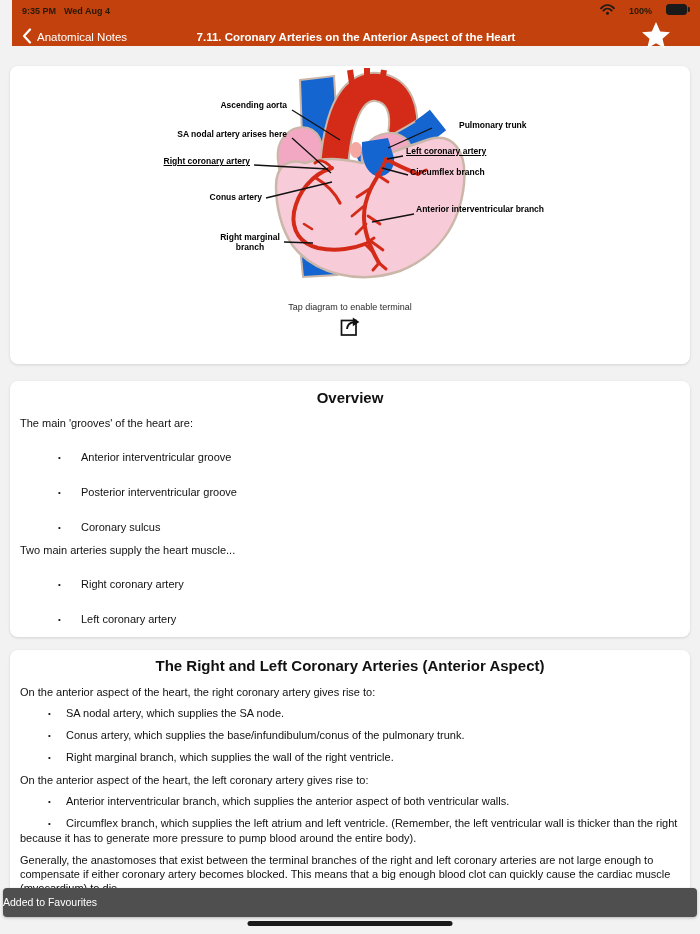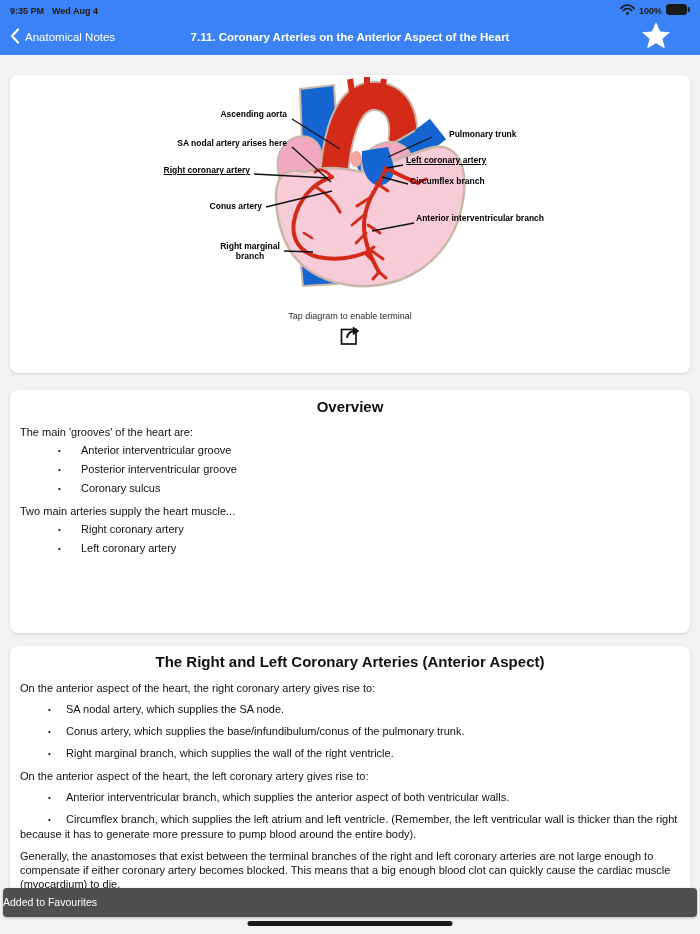--- a/index.html
+++ b/index.html
@@ -5,40 +5,40 @@
   * { margin:0; padding:0; box-sizing:border-box; }
   html,body { width:700px; height:934px; }
   body {
     font-family:"Liberation Sans", sans-serif;
     background:#F2F2F3;
     color:#111;
     position:relative;
     overflow:hidden;
   }
   
-  .header { background:#3b82f6; height:55px; position:relative; }
+  .header { background:#c2410c; height:46px; position:relative;margin-left:12px; }
   .status-row { height:18px; display:flex; justify-content:space-between; align-items:center; padding:3px 10px 0 10px; }
   .status-left { font-size:9px; font-weight:bold; color:#261a08; display:flex; gap:8px; }
-  .status-right { display:flex; align-items:center; gap:4px; font-size:9px; font-weight:bold; color:#261a08; }
+  .status-right { display:flex; align-items:center; gap:14px; font-size:9px; font-weight:bold; color:#261a08; }
   .nav-row { height:37px; position:relative; display:flex; align-items:center; }
   .back-btn { display:flex; align-items:center; gap:5px; color:#fff; font-size:11.5px; margin-left:10px; cursor:pointer; z-index:2; }
   .nav-title { position:absolute; left:0; right:0; text-align:center; color:#fff; font-size:11.5px; font-weight:600; }
   .star-btn { position:absolute; right:28px; top:2px; cursor:pointer; }
   
   .card { background:#fff; border-radius:8px; margin:0 10px; box-shadow:0 1px 3px rgba(0,0,0,0.13); }
   .card1 { margin-top:7px; height:298px; }
   .card2 { margin-top:17px; min-height:243px; padding:8px 10px 10px 10px; }
   .card3 { margin-top:13px; min-height:253px; padding:7px 10px 14px 10px; }
   .card-title { font-size:15px; font-weight:bold; text-align:center; line-height:18px; }
   .para { font-size:11px; line-height:14px; margin-top:8px; }
   .line { font-size:11px; line-height:14px; }
   .lines-block { margin-top:9px; }
   .bullet-para { font-size:11px; line-height:14px; margin-top:7px; }
   .bullet-dot { display:inline-block; font-size:8px; vertical-align:1px; }
-  .card2 .bullet-para { margin-top:4px; }
+  .card2 .bullet-para { margin-top:20px; }
   .card2 .bullet-dot { margin-left:38px; width:23px; }
   .card3 .bullet-dot { margin-left:28px; width:18px; }
   
   .diagram { position:relative; width:680px; height:233px; margin-top:20px; cursor:pointer; }
   .diagram svg { position:absolute; left:0; top:0; }
   .lbl { position:absolute; font-size:8.5px; font-weight:bold; line-height:10px; color:#000; white-space:nowrap; }
   .lbl.u { text-decoration:underline; }
   .lbl.center { white-space:normal; text-align:center; }
   .caption { font-size:9px; color:#2b2b2b; text-align:center; margin-top:3px; }
   .share-wrap { display:flex; justify-content:center; margin-top:3px; }
@@ -148,21 +148,21 @@
         <line x1="393" y1="90" x2="377" y2="93"></line>
         <line x1="398" y1="109" x2="372" y2="102"></line>
         <line x1="404" y1="148" x2="362" y2="156"></line>
       </g>
     </svg>
     <div class="lbl" style="right:403px; top:34px;">Ascending aorta</div>
     <div class="lbl" style="right:403px; top:63px;">SA nodal artery arises here</div>
     <div class="lbl u" style="right:440px; top:90px;">Right coronary artery</div>
     <div class="lbl" style="right:428px; top:126px;">Conus artery</div>
     <div class="lbl center" style="left:203px; width:74px; top:166px;">Right marginal branch</div>
-    <div class="lbl" style="left:439px; top:54px;">Pulmonary trunk</div>
+    <div class="lbl" style="left:449px; top:54px;">Pulmonary trunk</div>
     <div class="lbl u" style="left:396px; top:80px;">Left coronary artery</div>
     <div class="lbl" style="left:400px; top:101px;">Circumflex branch</div>
     <div class="lbl" style="left:406px; top:138px;">Anterior interventricular branch</div>
   </div>
   <div class="caption">Tap diagram to enable terminal</div>
   <div class="share-wrap">
     <div>
       <svg width="22" height="22" viewBox="0 0 22 22">
         <rect x="2.5" y="5.5" width="14.5" height="14.5" fill="none" stroke="#111" stroke-width="1.7"></rect>
         <path d="M8,14 C8.4,10 11,7.6 14.6,7.2" fill="none" stroke="#111" stroke-width="1.9"></path>

